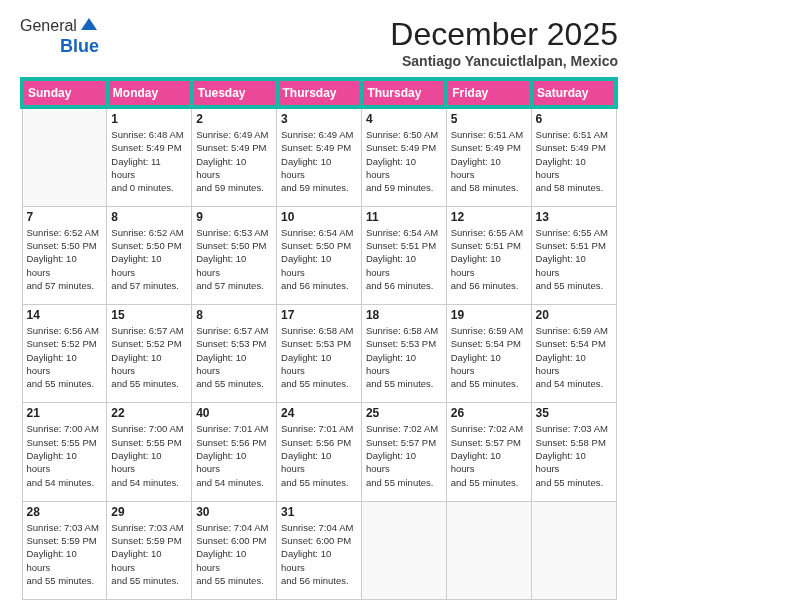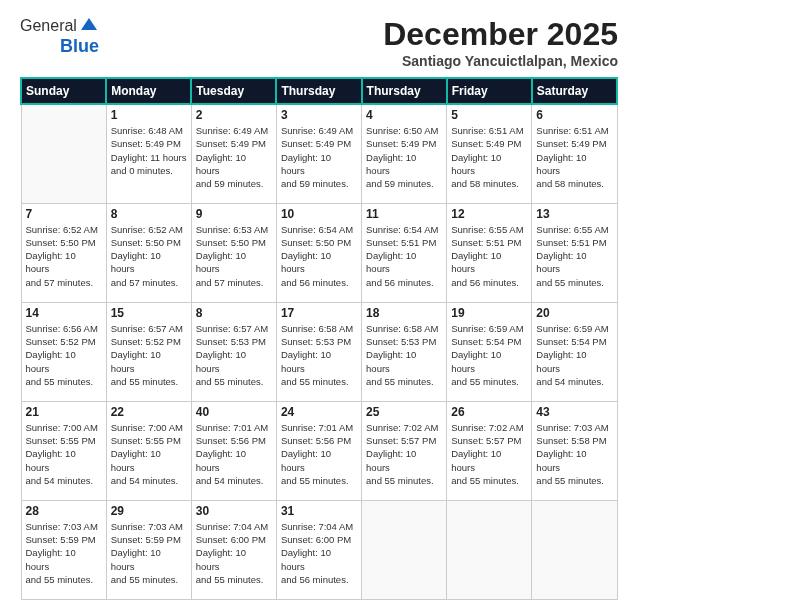--- a/index.html
+++ b/index.html
@@ -32,43 +32,43 @@
     .logo-icon {
       width: 20px;
       height: 20px;
       margin-left: 2px;
     }
     .title-block {
       text-align: right;
     }
     .month-title {
       font-size: 32px;
-      font-weight: bold;
+      font-weight: normal;
       color: #222;
     }
     .location {
       font-size: 14px;
       color: #444;
       font-weight: bold;
     }
     .calendar {
       flex: 1;
       border: 1px solid #ccc;
       border-collapse: collapse;
       width: 100%;
       table-layout: fixed;
     }
     .calendar th {
-      background: #0f172a;
+      background: #ec4899;
       color: #fff;
       font-size: 12px;
       font-weight: bold;
       padding: 5px 4px;
       text-align: left;
-      border: 2px solid #14b8a6;
+      border: 4px solid #14b8a6;
     }
     .calendar td {
       border: 1px solid #ccc;
       vertical-align: top;
       padding: 3px 4px;
       font-size: 10px;
       color: #333;
       height: 90px;
     }
     .day-number {
@@ -306,21 +306,21 @@
 and 55 minutes.</div>
           </td>
           <td>
             <span class="day-number">26</span>
             <div class="day-info" style="white-space: pre-line;">Sunrise: 7:02 AM
 Sunset: 5:57 PM
 Daylight: 10 hours
 and 55 minutes.</div>
           </td>
           <td>
-            <span class="day-number">43</span>
+            <span class="day-number">35</span>
             <div class="day-info" style="white-space: pre-line;">Sunrise: 7:03 AM
 Sunset: 5:58 PM
 Daylight: 10 hours
 and 55 minutes.</div>
           </td>
         </tr>
         <tr>
           <td>
             <span class="day-number">28</span>
             <div class="day-info" style="white-space: pre-line;">Sunrise: 7:03 AM

